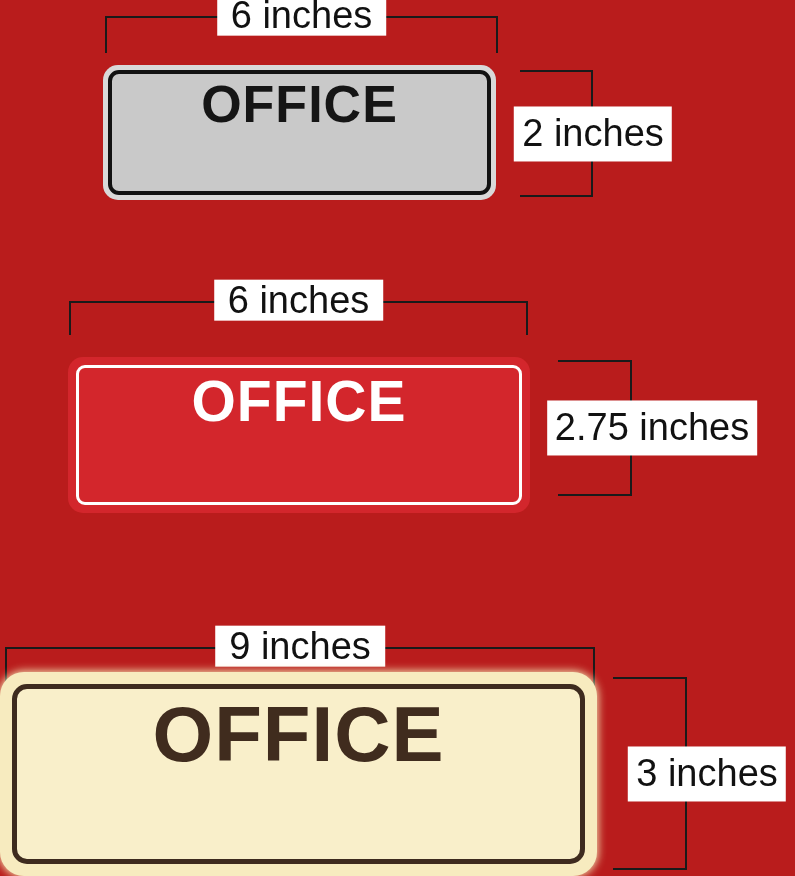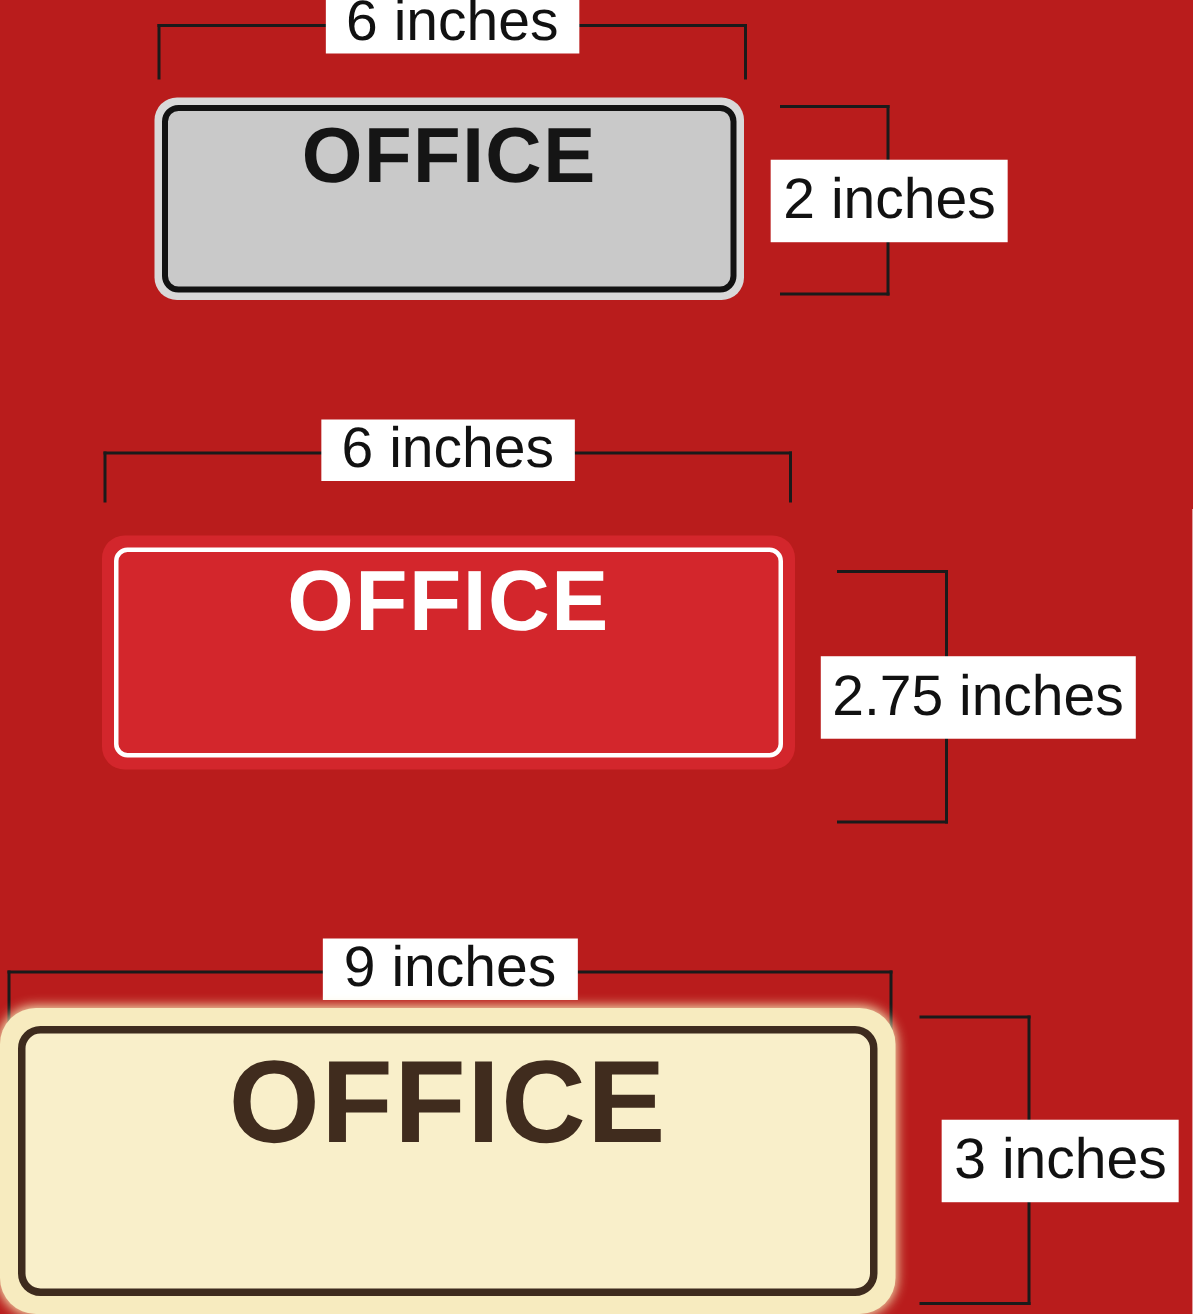--- a/index.html
+++ b/index.html
@@ -63,21 +63,21 @@
   <div class="dim dim-h" style="left:69px;top:301px;width:459px;height:34px">
     <span class="dim-label">6 inches</span>
   </div>
 
   <div class="sign sign-red" style="background-color: rgb(211, 38, 44);">
     <div class="sign-inner" style="border-color: rgb(255, 255, 255);">
       <span class="sign-text" style="color: rgb(255, 255, 255);">OFFICE</span>
     </div>
   </div>
 
-  <div class="dim dim-v" style="left:558px;top:380px;width:74px;height:169px;--shift:20px">
+  <div class="dim dim-v" style="left:558px;top:360px;width:74px;height:136px;--shift:20px">
     <span class="dim-label">2.75 inches</span>
   </div>
 
   <div class="dim dim-h" style="left:5px;top:647px;width:590px;height:43px">
     <span class="dim-label">9 inches</span>
   </div>
 
   <div class="sign sign-cream" style="background-color: rgb(247, 235, 191);">
     <div class="sign-inner" style="background-color: rgb(249, 239, 202); border-color: rgb(62, 43, 30);">
       <span class="sign-text" style="color: rgb(64, 44, 30);">OFFICE</span>

